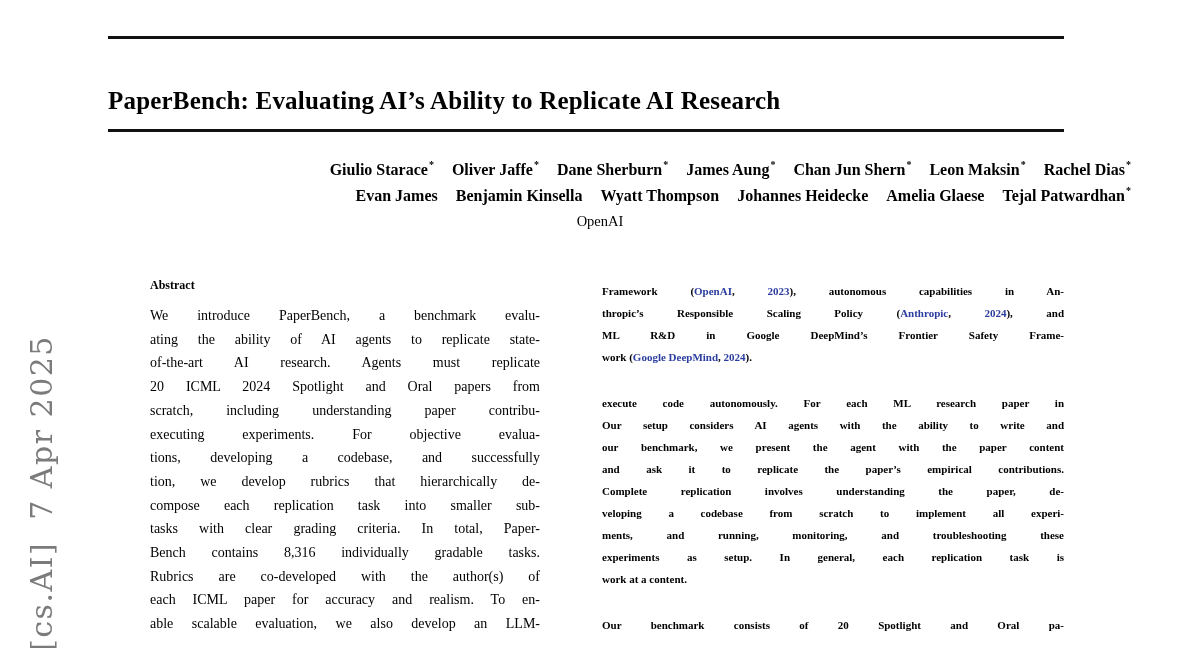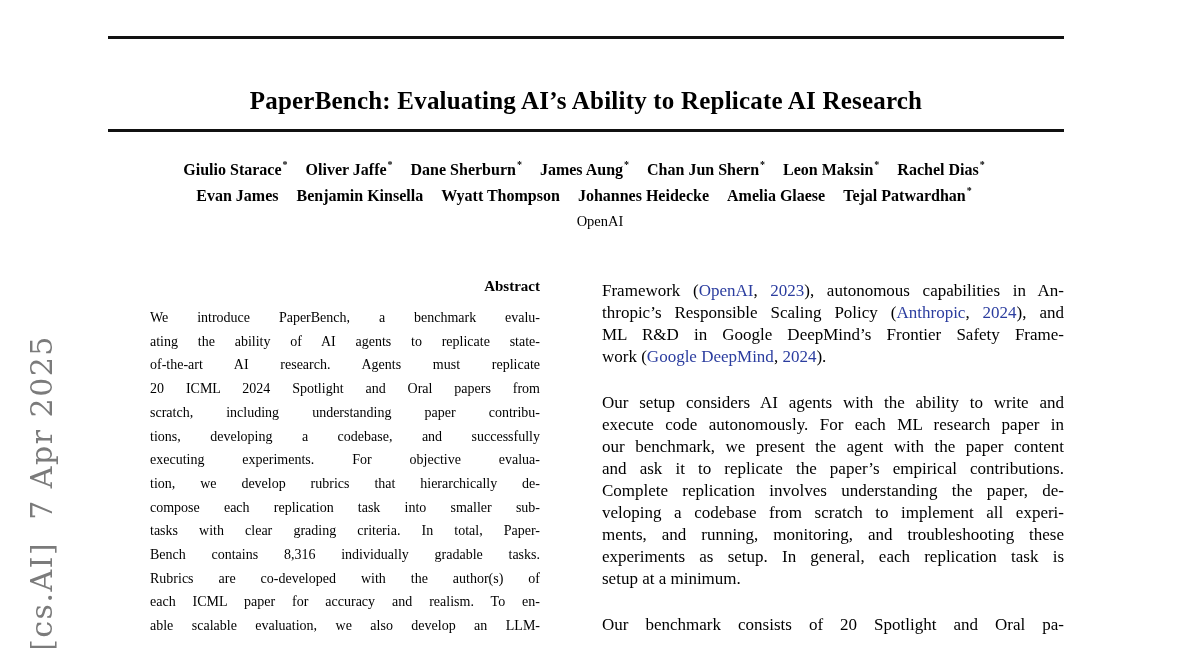--- a/index.html
+++ b/index.html
@@ -4,34 +4,34 @@
 <style>
   html,body{margin:0;padding:0;background:#ffffff;}
   .page{
     position:relative;width:1200px;height:648px;background:#ffffff;
     overflow:hidden;font-family:"Liberation Serif", serif;color:#000;
   }
   .rule{position:absolute;left:108px;width:956px;height:2.6px;background:#111;}
   .rule-top{top:36px;}
   .rule-bottom{top:129px;}
   .title{
-    position:absolute;left:108px;top:70px;width:956px;text-align:center;
+    position:absolute;left:108px;top:70px;width:956px;text-align:left;
     font-size:25px;font-weight:bold;letter-spacing:.2px;
   }
-  .authors{position:absolute;left:44px;width:1080px;text-align:center;font-size:16px;font-weight:bold;white-space:nowrap;}
+  .authors{position:absolute;left:60px;width:1080px;text-align:right;font-size:16px;font-weight:bold;white-space:nowrap;}
   .authors-row1{top:160px;}
   .authors-row2{top:186px;}
   .affiliation{position:absolute;left:60px;width:1080px;top:213px;text-align:center;font-size:14.5px;font-weight:normal;}
   .author{margin:0 9px;}
   .author sup{font-size:10px;position:relative;top:-1px;margin-left:1px;}
   .left-col{position:absolute;left:150px;top:278px;width:390px;}
-  .abs-heading{text-align:right;font-size:15px;font-weight:bold;margin:0 0 11px 0;}
+  .abs-heading{text-align:left;font-size:12px;font-weight:bold;margin:0 0 11px 0;}
   .left-col .ln{font-size:14px;line-height:23.7px;}
   .right-col{position:absolute;left:602px;top:280px;width:462px;}
-  .right-col .ln{font-size:17px;line-height:22px;}
+  .right-col .ln{font-size:11px;line-height:22px;font-weight:bold;}
   .para + .para{margin-top:24px;}
   .ln{text-align:justify;text-align-last:justify;}
   .ln.flush{text-align-last:left;}
   .cite{color:var(--cite-color,#2b3d9f);}
   .stamp{
     position:absolute;left:24px;top:651px;transform:rotate(-90deg);
     transform-origin:0 0;white-space:pre;font-family:"DejaVu Serif", serif;
     font-size:30px;letter-spacing:1.5px;color:var(--stamp-color,#7b7b7b);
   }
 </style>
@@ -54,49 +54,49 @@
 
   <div class="left-col">
     <div class="abs-heading">Abstract</div>
     <div id="abstract-body">
         <div class="para">
           <div class="ln">We introduce PaperBench, a benchmark evalu-</div>
           <div class="ln">ating the ability of AI agents to replicate state-</div>
           <div class="ln">of-the-art AI research. Agents must replicate</div>
           <div class="ln">20 ICML 2024 Spotlight and Oral papers from</div>
           <div class="ln">scratch, including understanding paper contribu-</div>
+          <div class="ln">executing experiments. For objective evalua-</div>
           <div class="ln">tions, developing a codebase, and successfully</div>
-          <div class="ln">executing experiments. For objective evalua-</div>
           <div class="ln">tion, we develop rubrics that hierarchically de-</div>
           <div class="ln">compose each replication task into smaller sub-</div>
           <div class="ln">tasks with clear grading criteria. In total, Paper-</div>
           <div class="ln">Bench contains 8,316 individually gradable tasks.</div>
           <div class="ln">Rubrics are co-developed with the author(s) of</div>
           <div class="ln">each ICML paper for accuracy and realism. To en-</div>
           <div class="ln">able scalable evaluation, we also develop an LLM-</div>
         </div>
       </div>
   </div>
 
   <div class="right-col" id="right-col">
       <div class="para">
         <div class="ln">Framework (<span class="cite">OpenAI</span>, <span class="cite">2023</span>), autonomous capabilities in An-</div>
         <div class="ln">thropic’s Responsible Scaling Policy (<span class="cite">Anthropic</span>, <span class="cite">2024</span>), and</div>
         <div class="ln">ML R&amp;D in Google DeepMind’s Frontier Safety Frame-</div>
         <div class="ln flush">work (<span class="cite">Google DeepMind</span>, <span class="cite">2024</span>).</div>
       </div>
       <div class="para">
+        <div class="ln">execute code autonomously. For each ML research paper in</div>
         <div class="ln">Our setup considers AI agents with the ability to write and</div>
-        <div class="ln">execute code autonomously. For each ML research paper in</div>
         <div class="ln">our benchmark, we present the agent with the paper content</div>
         <div class="ln">and ask it to replicate the paper’s empirical contributions.</div>
         <div class="ln">Complete replication involves understanding the paper, de-</div>
         <div class="ln">veloping a codebase from scratch to implement all experi-</div>
         <div class="ln">ments, and running, monitoring, and troubleshooting these</div>
         <div class="ln">experiments as setup. In general, each replication task is</div>
-        <div class="ln flush">setup at a minimum.</div>
+        <div class="ln flush">work at a content.</div>
       </div>
       <div class="para">
         <div class="ln">Our benchmark consists of 20 Spotlight and Oral pa-</div>
       </div>
     </div>
 
 </div>
 
 </body></html>

